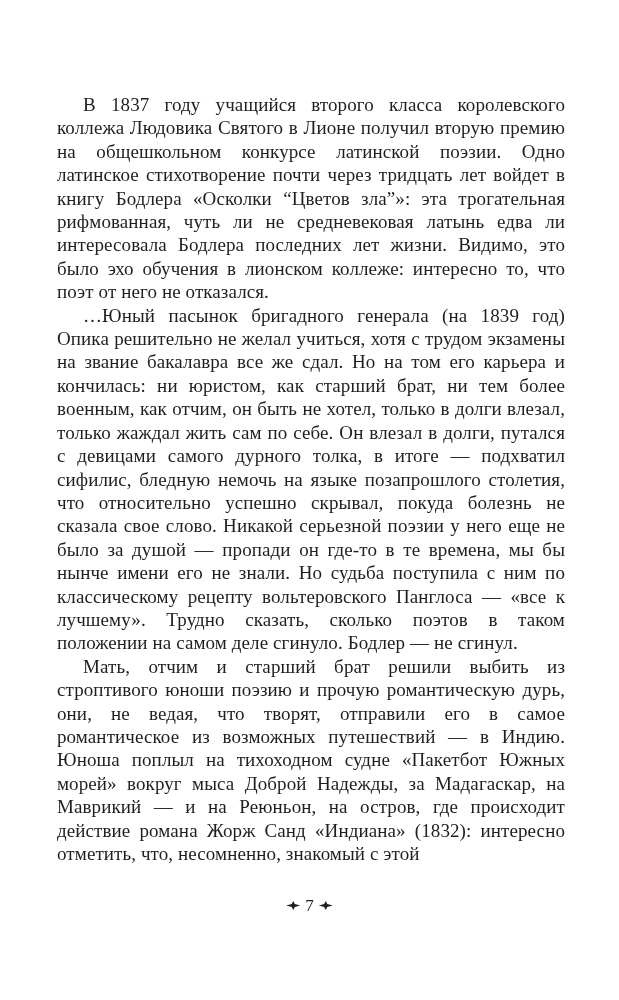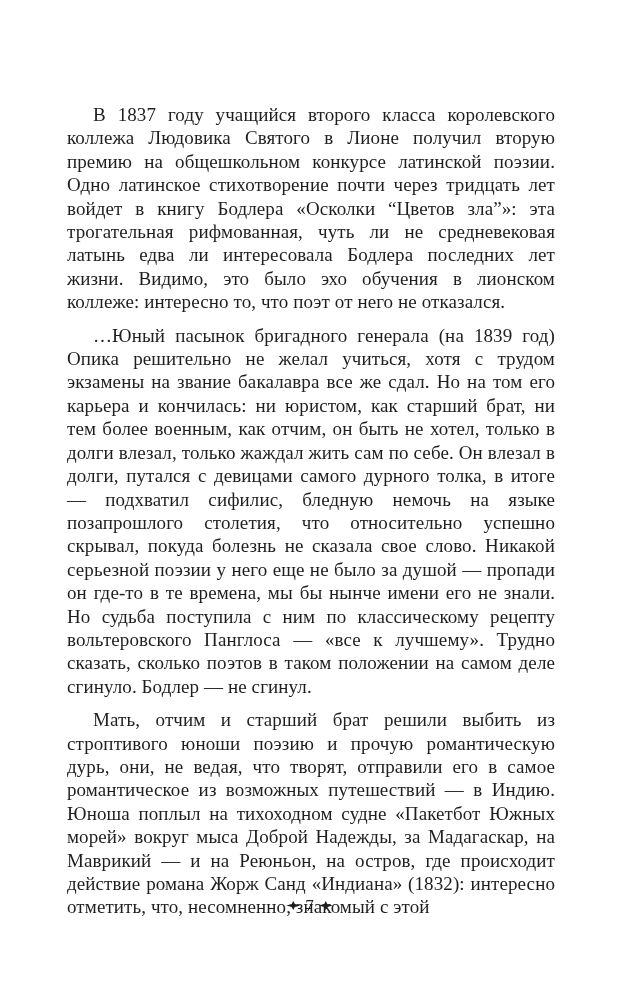--- a/index.html
+++ b/index.html
@@ -22,21 +22,21 @@
       top: 93px;
       width: 508px;
       text-align: justify;
       font-size: 19px;
       line-height: 23.4px;
       letter-spacing: 0.1px;
       hyphens: auto;
       -webkit-hyphens: auto;
     }
     .text-block p {
-      margin: 10px;
+      margin: 0;
       padding: 0;
       text-indent: 26px;
     }
     .page-footer {
       position: absolute;
       left: 0;
       top: 897px;
       width: 100%;
       display: flex;
       justify-content: center;

